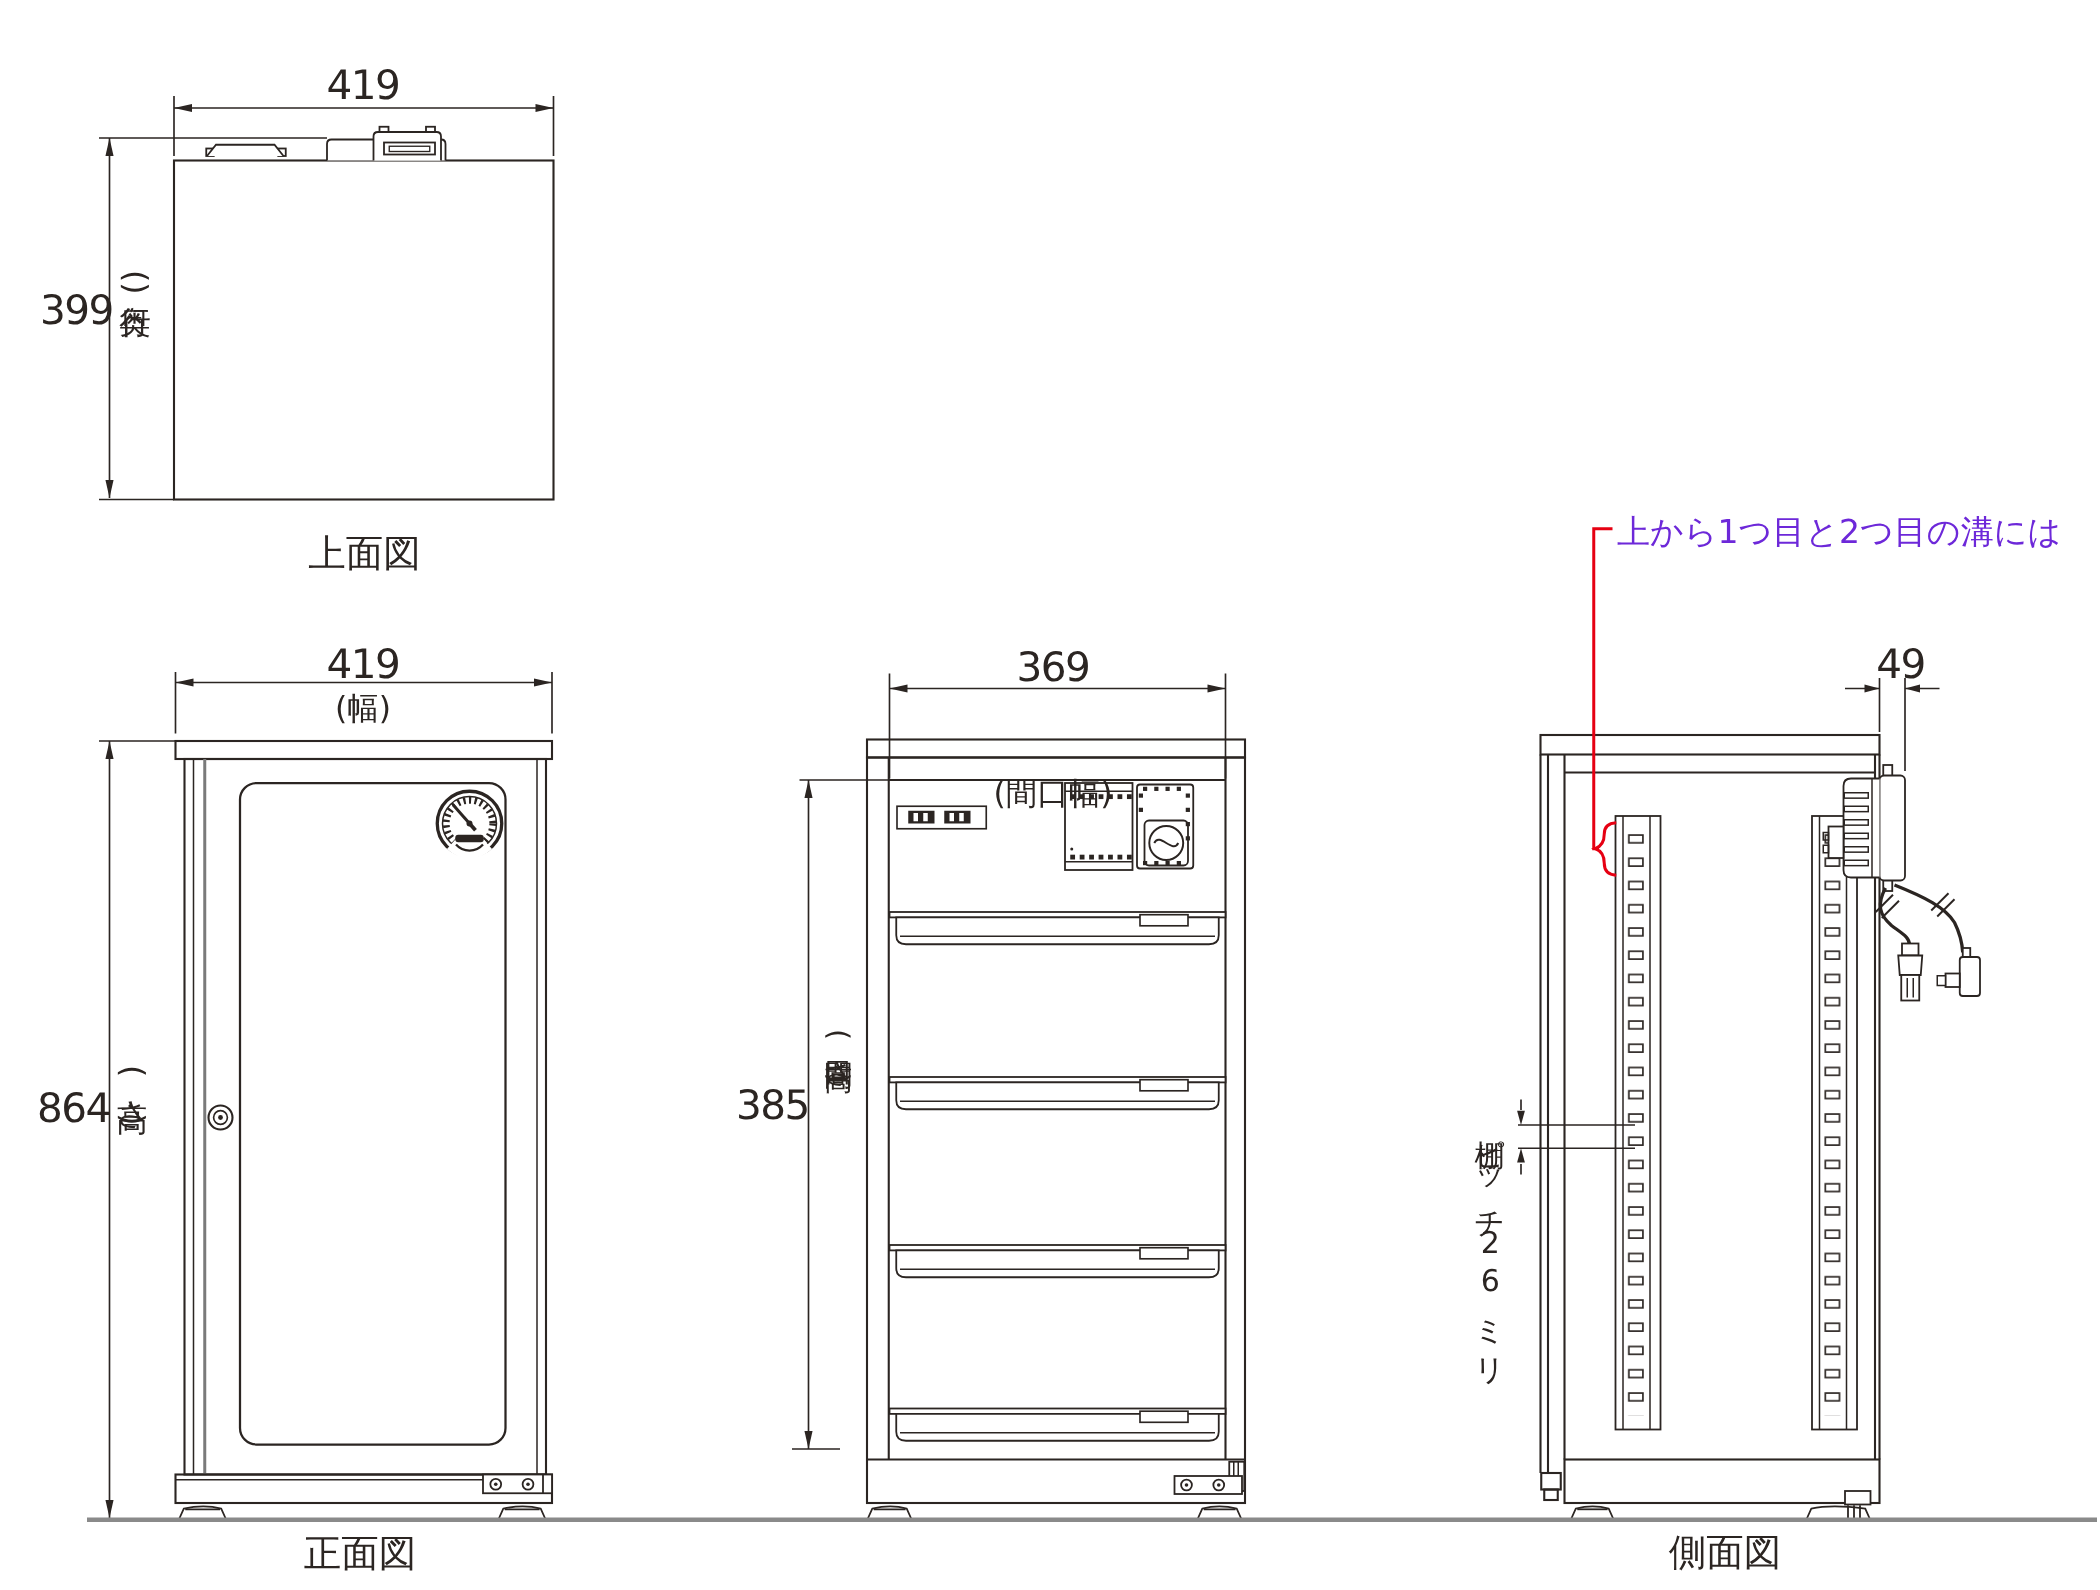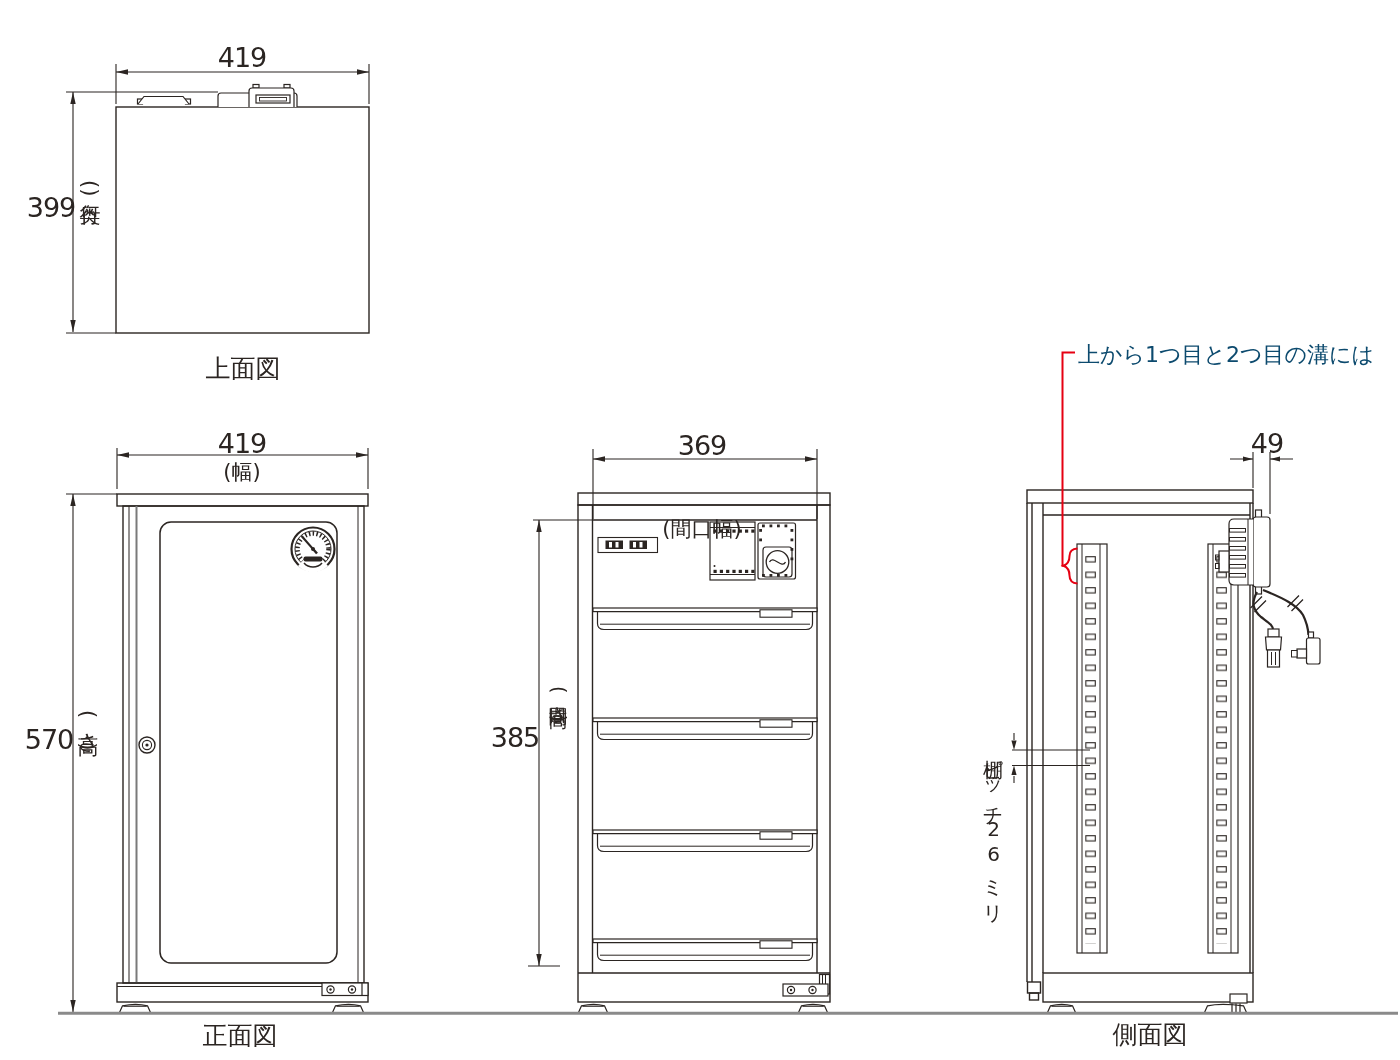--- a/index.html
+++ b/index.html
@@ -6,21 +6,21 @@
   #stage{position:relative;width:1400px;height:1060px;background:#fff;overflow:hidden;
          font-family:"DejaVu Sans","Liberation Sans",sans-serif;color:#2b2522;}
   #art{position:absolute;left:0;top:0;}
   .t{position:absolute;white-space:nowrap;transform:translateX(-50%);line-height:1.15;}
   .num{font-size:27px;letter-spacing:-1px;}
   .lbl{font-size:21px;}
   .lbl-sm{font-size:19px;}
   .cap{font-size:25px;}
   .vert{writing-mode:vertical-rl;}
   .upright{text-orientation:upright;font-size:20px;letter-spacing:1px;}
-  .warn{position:absolute;white-space:nowrap;color:#0c4a6e;font-size:22px;}
+  .warn{position:absolute;white-space:nowrap;color:#6d28d9;font-size:22px;}
 </style>
 </head>
 <body>
 
 <div id="stage">
 
 <svg id="art" width="1400" height="1060" viewBox="0 0 1400 1060">
   <defs>
     <pattern id="slotsL" patternUnits="userSpaceOnUse" x="1085.2" y="556" width="10.8" height="15.5">
       <rect x="0.7" y="0.7" width="9.4" height="5.2" fill="#fff" stroke="#2b2522" stroke-width="1.1"></rect>
@@ -287,21 +287,21 @@
   </g>
 </svg>
 
   <div class="t num" style="left:242px;top:42px;">419</div>
   <div class="t num" style="left:51px;top:192px;">399</div>
   <div class="t lbl vert" style="left:90px;top:180px;">(奥行)</div>
   <div class="t cap" style="left:243px;top:338px;margin-top:17px;">上面図</div>
 
   <div class="t num" style="left:242px;top:428px;">419</div>
   <div class="t lbl" style="left:242px;top:460px;">(幅)</div>
-  <div class="t num" style="left:49px;top:724px;">570</div>
+  <div class="t num" style="left:49px;top:724px;">864</div>
   <div class="t lbl vert" style="left:88px;top:710px;">(高さ)</div>
   <div class="t cap" style="left:240px;top:1022px;">正面図</div>
 
   <div class="t num" style="left:702px;top:430px;">369</div>
   <div class="t lbl" style="left:702px;top:469px;margin-top:48px;">(間口幅)</div>
   <div class="t num" style="left:515px;top:722px;">385</div>
   <div class="t lbl-sm vert" style="left:558px;top:686px;">(間口高さ)</div>
 
   <div class="t num" style="left:1267px;top:428px;">49</div>
   <div class="t vert upright" style="left:993px;top:744px;">棚ピッチ26ミリ</div>

